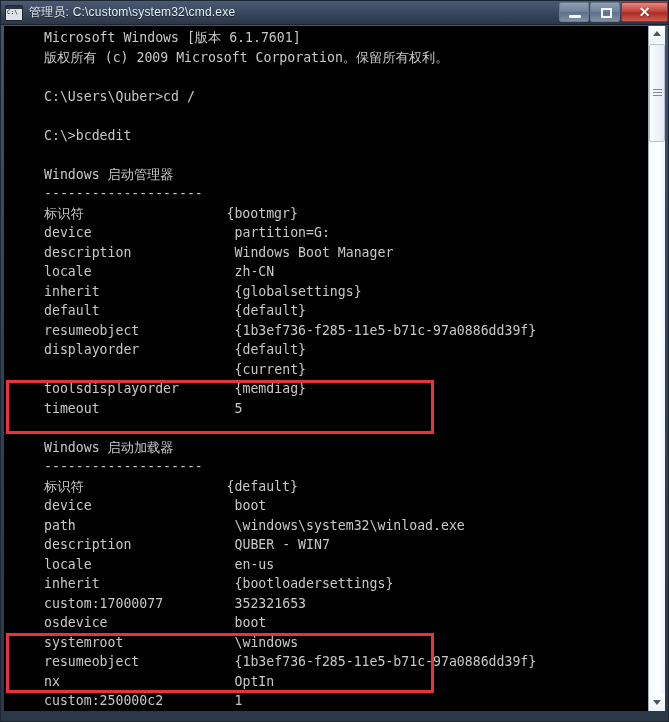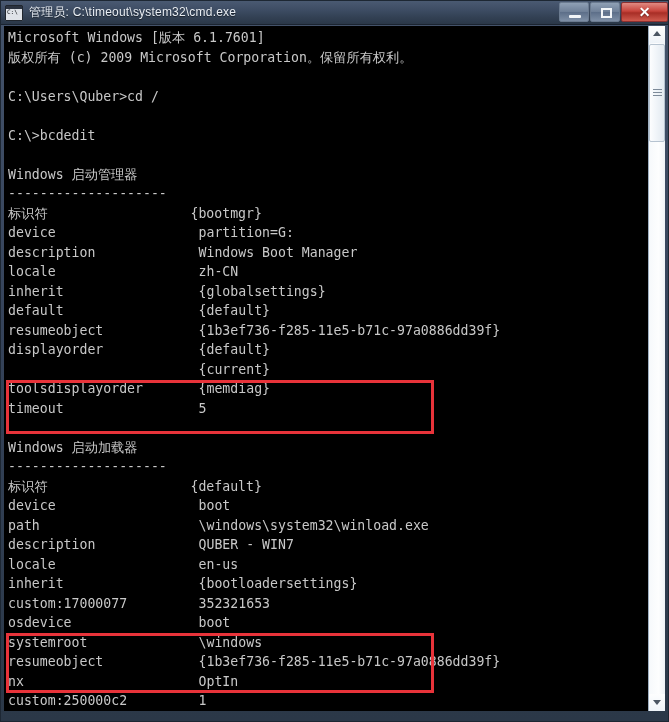--- a/index.html
+++ b/index.html
@@ -137,21 +137,21 @@
     position: absolute;
     left: 3px;
     top: 1px;
     color: #c8c8c8;
     font-family: "DejaVu Sans Mono", monospace;
     font-size: 13.2px;
     line-height: 19.5px;
     white-space: pre;
     letter-spacing: 0px;
   }
-  .console-text .line { height: 19.5px; }
+  .console-text .line { height: 19.5px; margin-left: 36px; }
 
   
   .redbox {
     position: absolute;
     border: 3px solid #e8333a;
     box-sizing: border-box;
     pointer-events: none;
   }
   #redbox-default  { left: 1px;  top: 353px; width: 428px; height: 54px; }
   #redbox-current  { left: 1px;  top: 606px; width: 428px; height: 60px; }
@@ -215,21 +215,21 @@
     background: linear-gradient(90deg, #f6f9fb 0%, #fdfefe 60%, #eff3f7 100%);
   }
 </style>
 </head>
 <body>
 
 <div class="window">
 
   <div class="titlebar">
     <div class="title-icon"></div>
-    <div class="title-text">管理员: C:\timeout\system32\cmd.exe</div>
+    <div class="title-text">管理员: C:\custom\system32\cmd.exe</div>
     <div class="win-buttons">
       <div class="winbtn">
         <span class="glyph-min"></span>
       </div>
       <div class="winbtn">
         <span class="glyph-max"></span>
       </div>
       <div class="winbtn close">
         <span class="glyph-close">✕</span>
       </div>

